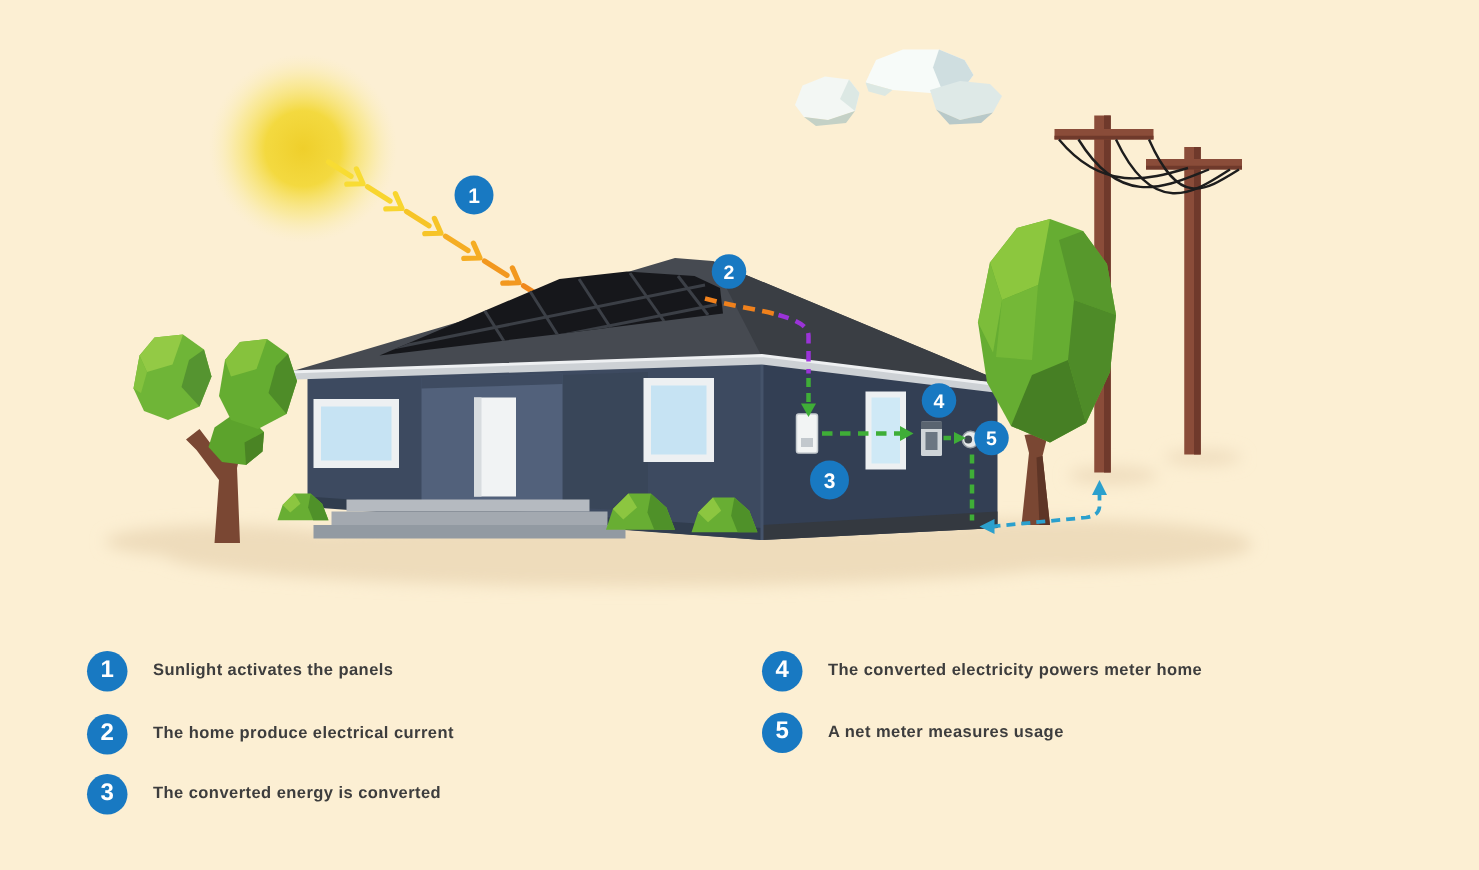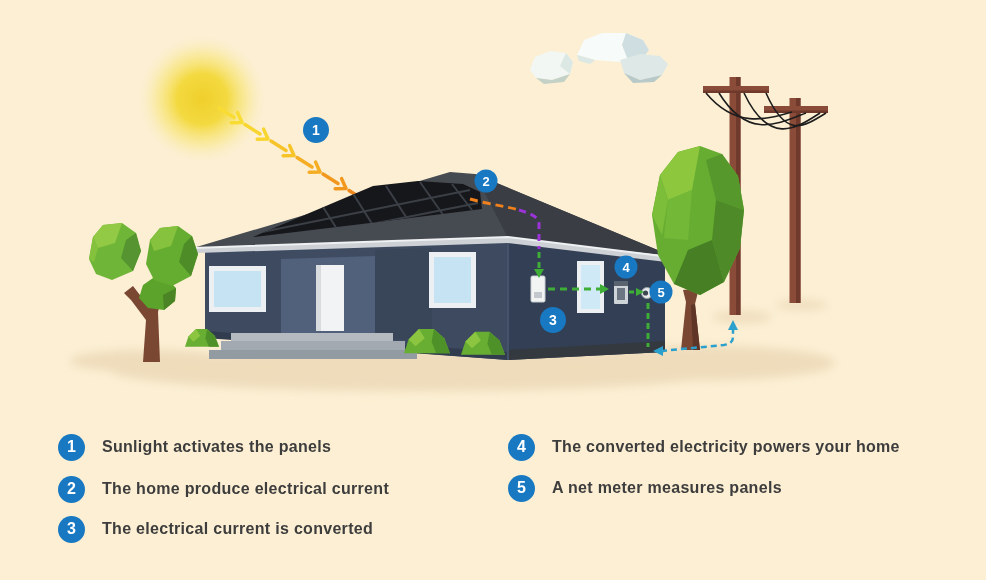--- a/index.html
+++ b/index.html
@@ -28,21 +28,21 @@
     border-radius:50%;
     background:#1879c2;
     color:#ffffff;
     font-weight:bold;
     font-size:16px;
     display:flex;align-items:center;justify-content:center;
     flex:0 0 27px;
   }
   .legend-label{
     margin-left:17px;
-    font-size:16px;
+    font-size:11px;
     font-weight:bold;
     color:#3d3d3d;
     letter-spacing:0.3px;
     white-space:nowrap;
   }
 </style>
 </head>
 <body>
 
 <div id="stage">
@@ -275,25 +275,25 @@
   <div class="legend-row" style="left:58px;top:13px;">
     <div class="legend-badge">1</div>
     <div class="legend-label">Sunlight activates the panels</div>
   </div>
   <div class="legend-row" style="left:58px;top:55px;">
     <div class="legend-badge">2</div>
     <div class="legend-label">The home produce electrical current</div>
   </div>
   <div class="legend-row" style="left:58px;top:95px;">
     <div class="legend-badge">3</div>
-    <div class="legend-label">The electrical current is converted</div>
+    <div class="legend-label">The converted energy is converted</div>
   </div>
   <div class="legend-row" style="left:508px;top:13px;">
     <div class="legend-badge">4</div>
-    <div class="legend-label">The converted electricity powers your home</div>
+    <div class="legend-label">The converted electricity powers meter home</div>
   </div>
   <div class="legend-row" style="left:508px;top:54px;">
     <div class="legend-badge">5</div>
-    <div class="legend-label">A net meter measures panels</div>
+    <div class="legend-label">A net meter measures usage</div>
   </div>
 </div>
 
 </div>
 
 </body></html>

